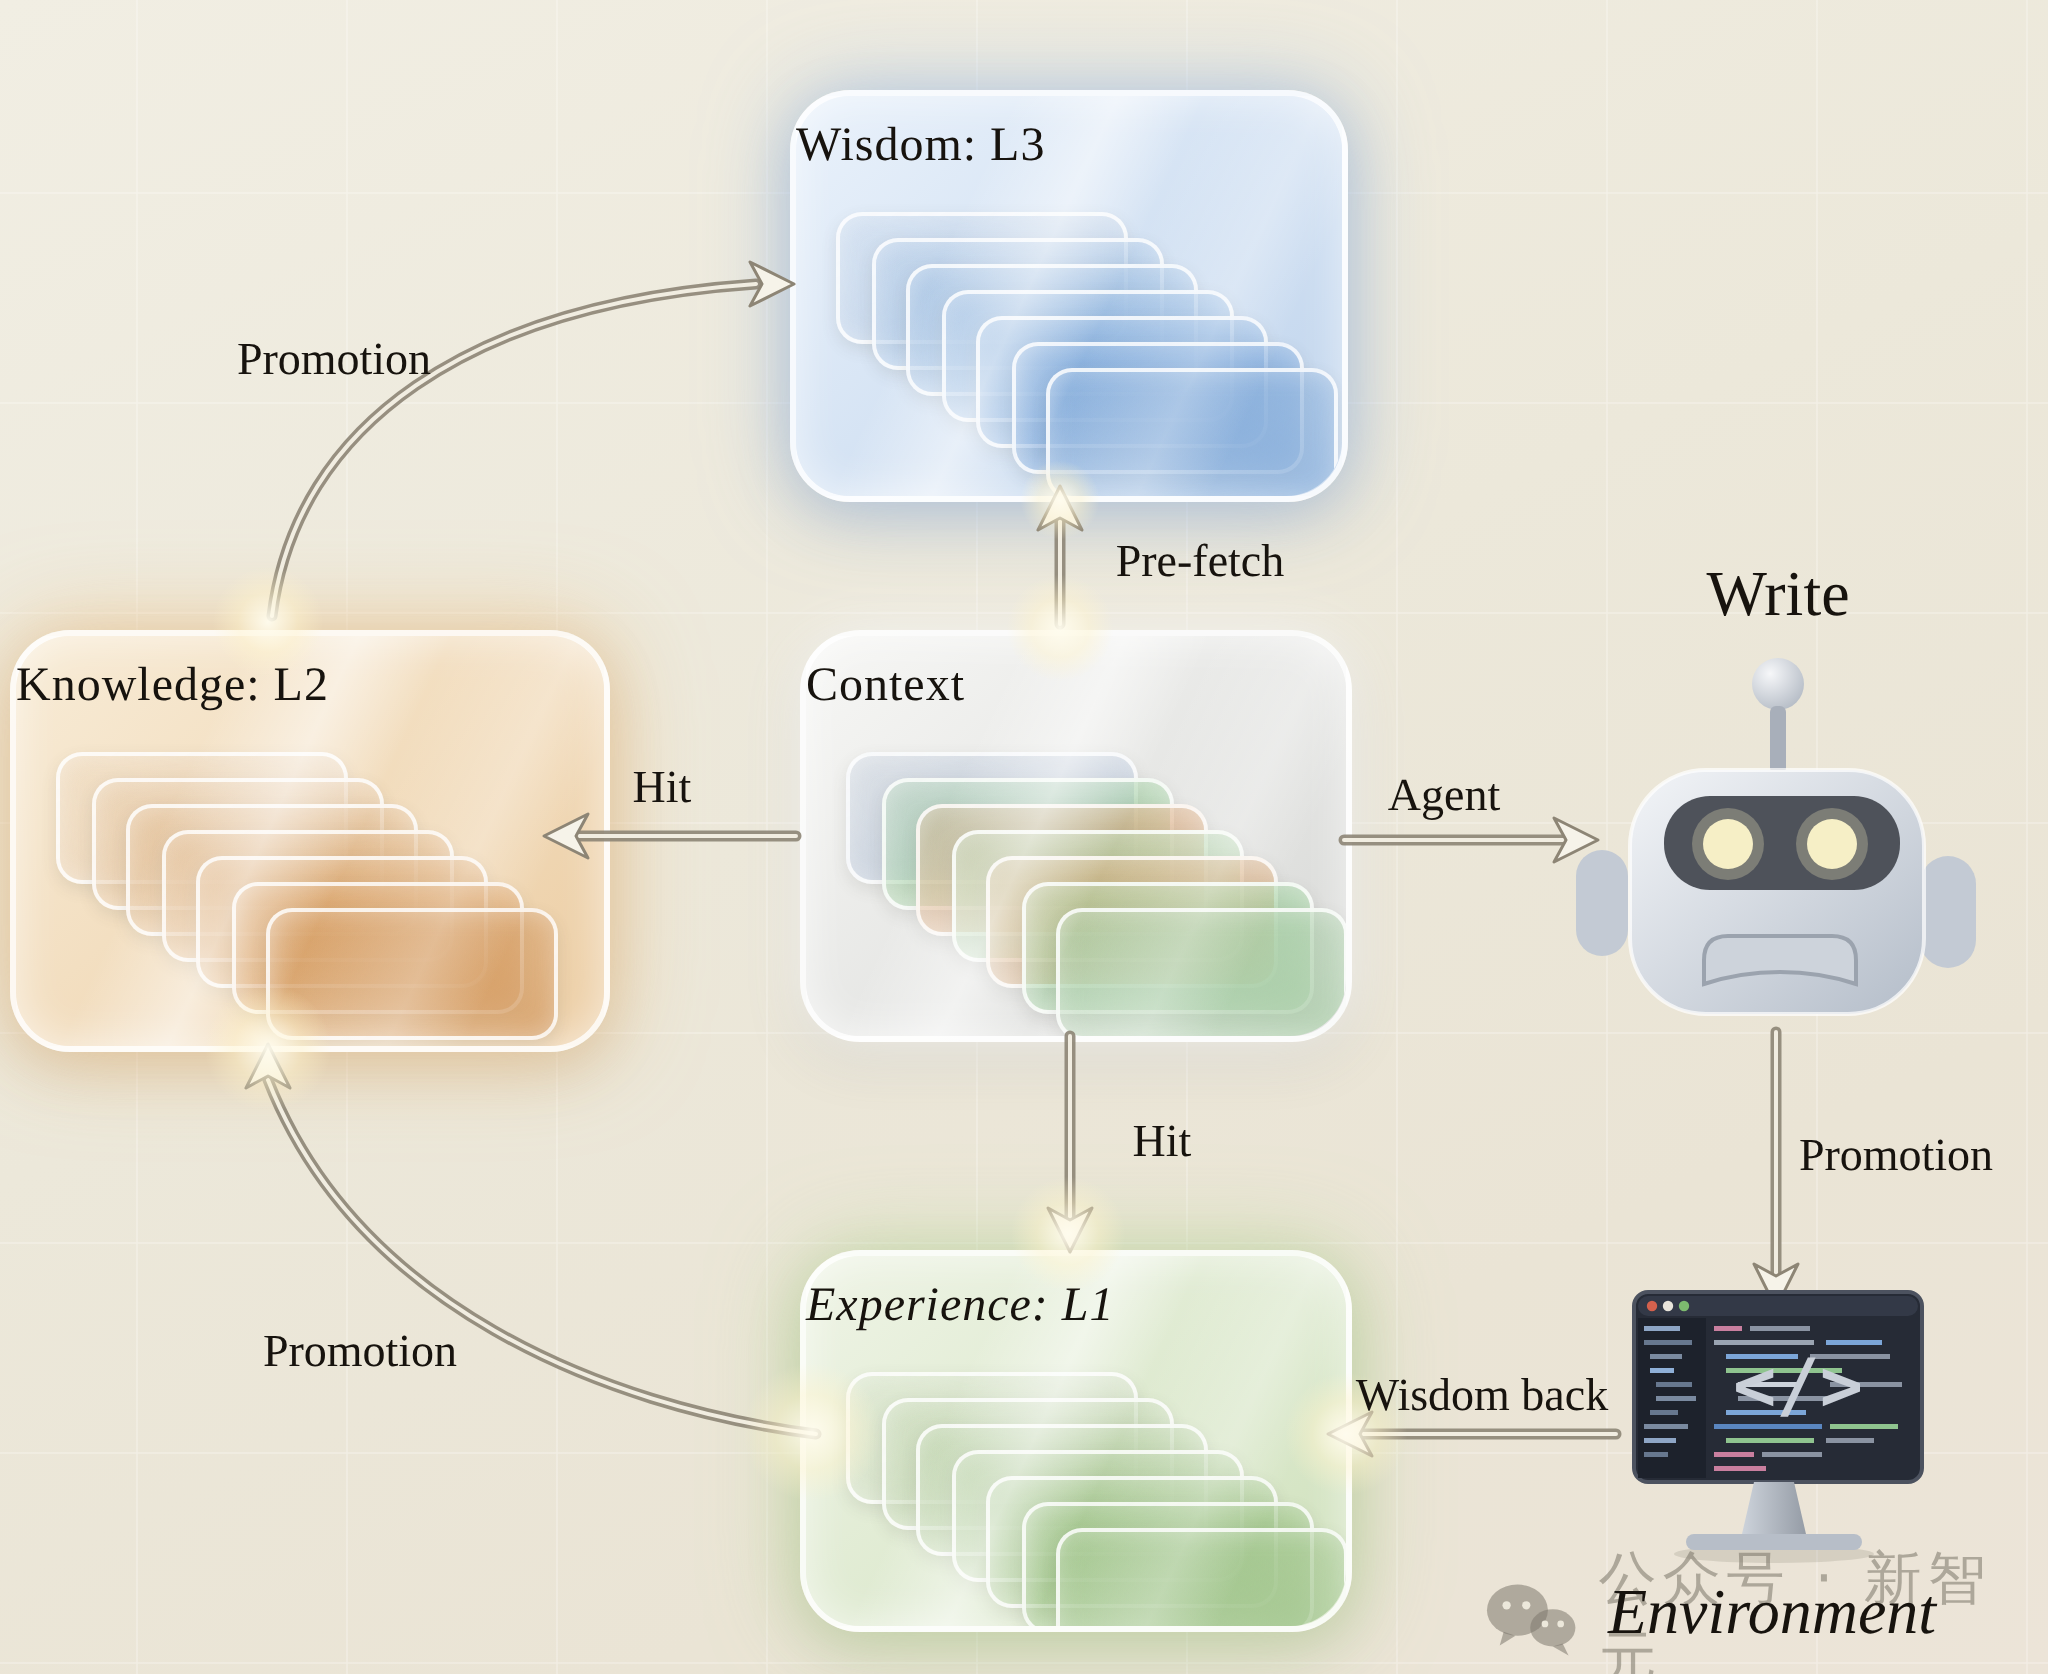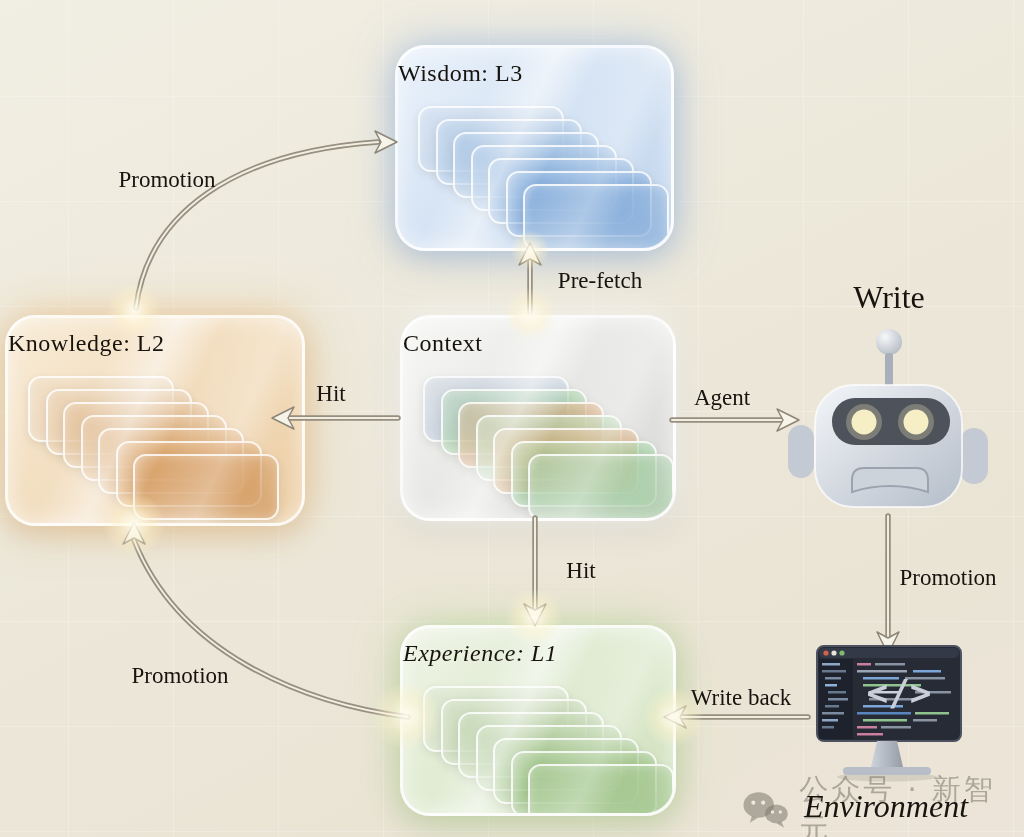--- a/index.html
+++ b/index.html
@@ -160,21 +160,21 @@
       </div>
     <div class="box-title">Experience: L1</div>
   </div>
 
   <div class="lbl" style="left:167px;top:180px;">Promotion</div>
   <div class="lbl" style="left:600px;top:281px;">Pre-fetch</div>
   <div class="lbl" style="left:331px;top:394px;">Hit</div>
   <div class="lbl" style="left:722px;top:398px;">Agent</div>
   <div class="lbl" style="left:581px;top:571px;">Hit</div>
   <div class="lbl" style="left:948px;top:578px;">Promotion</div>
-  <div class="lbl" style="left:741px;top:698px;">Write back</div>
+  <div class="lbl" style="left:741px;top:698px;">Wisdom back</div>
   <div class="lbl" style="left:180px;top:676px;">Promotion</div>
 
   <div class="big-title" style="left:889px;top:297px;">Write</div>
   <svg id="agent-robot" width="220" height="200" viewBox="0 0 220 200">
     <defs>
       <linearGradient id="headG" x1="0" y1="0" x2="1" y2="1">
         <stop offset="0" stop-color="#f3f5f8"></stop>
           <stop offset="1" stop-color="#b4bdc9"></stop>
       </linearGradient>
       <radialGradient id="ballG" cx=".35" cy=".3" r=".9">

